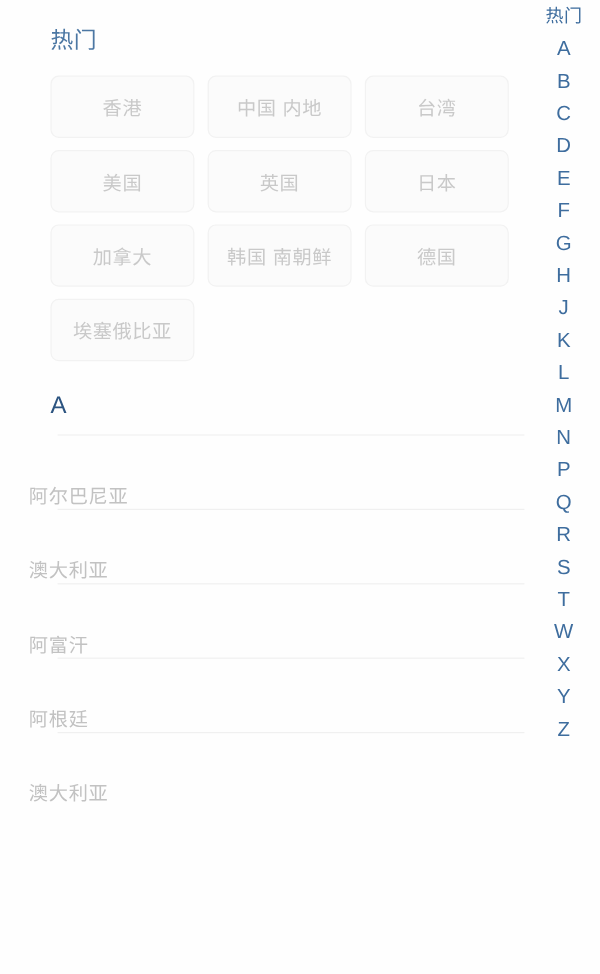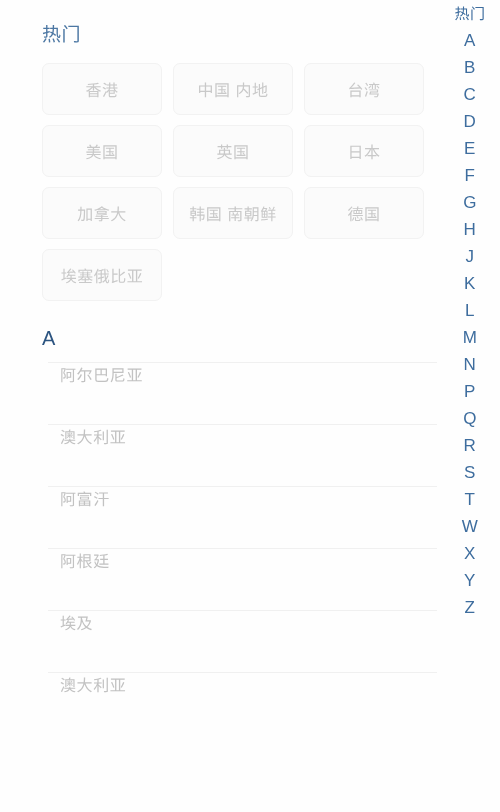--- a/index.html
+++ b/index.html
@@ -86,22 +86,22 @@
     position: absolute;
     left: 0;
     top: 362px;
     width: 440px;
   }
   .country-row {
     position: relative;
     height: 62px;
     box-sizing: border-box;
     display: flex;
-    align-items: flex-start;
-    padding-left: 60px;
+    align-items: flex-end;
+    padding-left: 24px;
   }
   .country-row::before {
     content: "";
     position: absolute;
     left: 48px;
     right: 3px;
     top: 0;
     height: 1px;
     background: #f0f0f0;
   }
@@ -172,23 +172,20 @@
           <span class="label">阿尔巴尼亚</span>
         </div>
         <div class="country-row">
           <span class="label">澳大利亚</span>
         </div>
         <div class="country-row">
           <span class="label">阿富汗</span>
         </div>
         <div class="country-row">
           <span class="label">阿根廷</span>
-        </div>
-        <div class="country-row">
-          <span class="label">埃及</span>
         </div>
         <div class="country-row">
           <span class="label">澳大利亚</span>
         </div>
       </div>
 
   </div>
 
   <div class="index-rail">
       <div class="index-item hot">热门</div>

